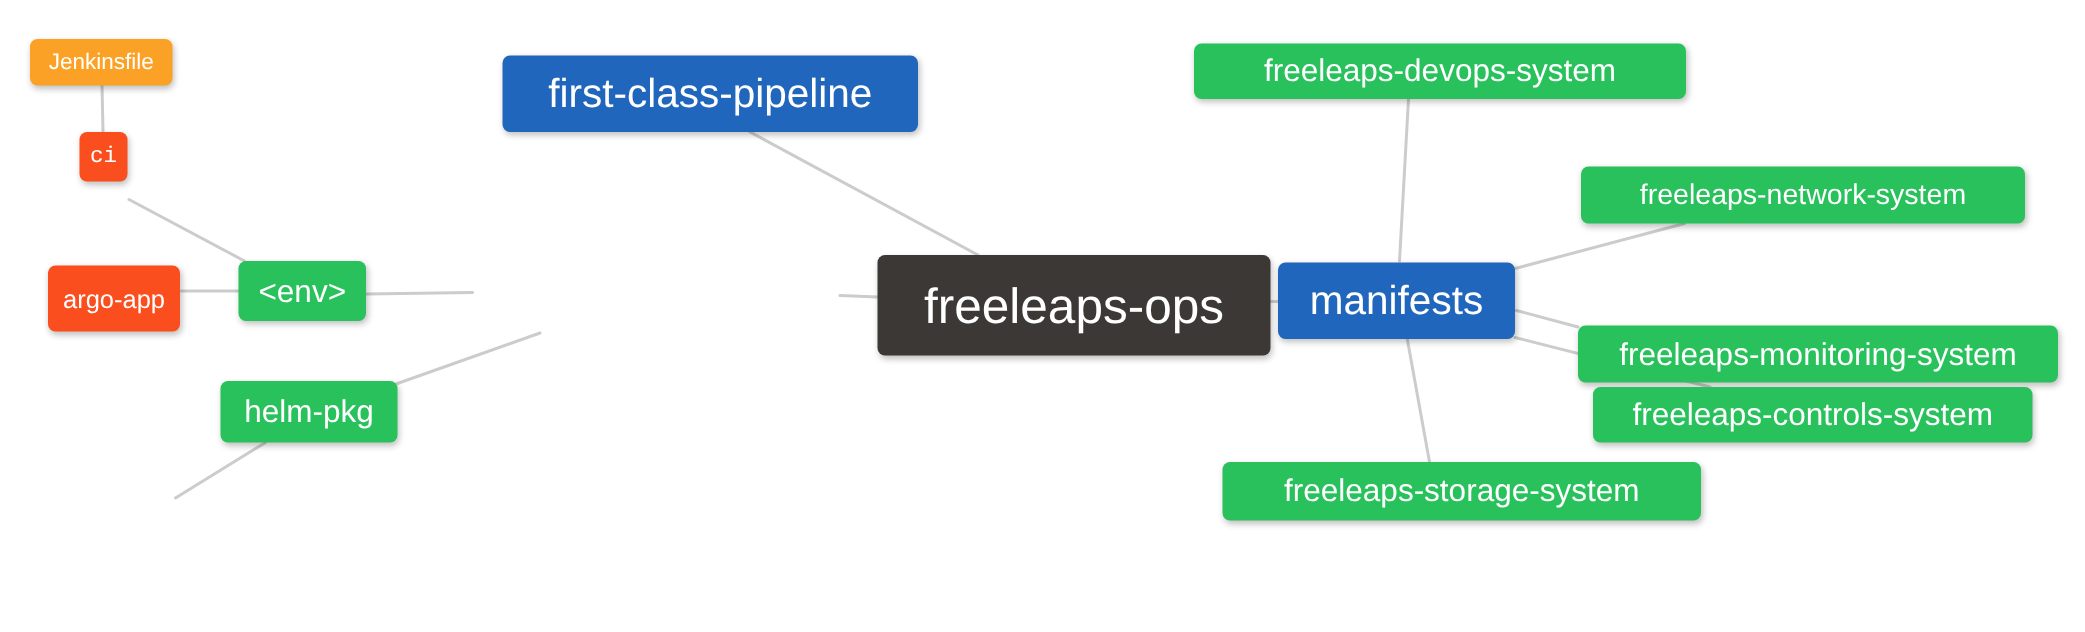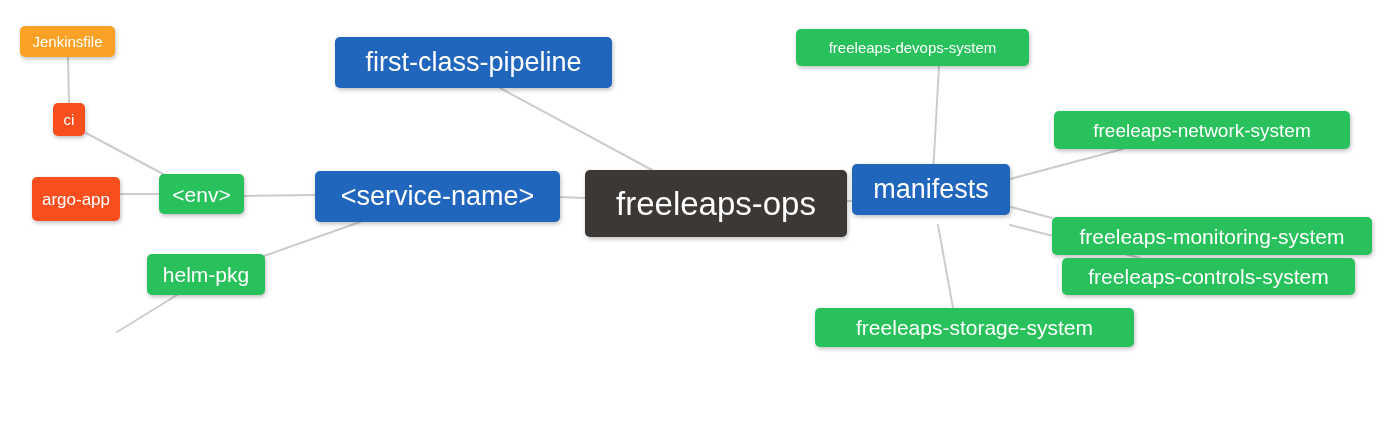--- a/index.html
+++ b/index.html
@@ -58,27 +58,26 @@
     <line x1="560" y1="197" x2="585" y2="198"></line>
     <line x1="845" y1="201" x2="854" y2="201"></line>
     <line x1="939" y1="66" x2="933" y2="174"></line>
     <line x1="1010" y1="179" x2="1123" y2="149"></line>
     <line x1="1011" y1="207" x2="1052" y2="218"></line>
     <line x1="1010" y1="225" x2="1140" y2="258"></line>
     <line x1="938" y1="225" x2="953" y2="308"></line>
   </svg>
 
   <div class="node orange" style="left:20px;  top:26px;  width:95px;  height:31px; font-size:15px;">Jenkinsfile</div>
-  <div class="node red" style="left:53px;  top:103px; width:32px;  height:33px; font-size:15px;">ci</div>
+  <div class="node red" style="left:53px;  top:88px; width:32px;  height:33px; font-size:15px;font-family:Liberation Mono, monospace;">ci</div>
   <div class="node red" style="left:32px;  top:177px; width:88px;  height:44px; font-size:17px;">argo-app</div>
   <div class="node green" style="left:159px; top:174px; width:85px;  height:40px; font-size:21px;">&lt;env&gt;</div>
   <div class="node green" style="left:147px; top:254px; width:118px; height:41px; font-size:21px;">helm-pkg</div>
   <div class="node blue" style="left:315px; top:37px;  width:277px; height:51px; font-size:27px;margin-left:20px;">first-class-pipeline</div>
-  <div class="node blue" style="left:315px; top:171px; width:245px; height:51px; font-size:27px;">&lt;service-name&gt;</div>
   <div class="node dark" style="left:585px; top:170px; width:262px; height:67px; font-size:33px;">freeleaps-ops</div>
-  <div class="node blue" style="left:852px; top:164px; width:158px; height:51px; font-size:27px;">manifests</div>
-  <div class="node green" style="left:796px; top:29px;  width:233px; height:37px; font-size:15px;">freeleaps-devops-system</div>
+  <div class="node blue" style="left:852px; top:175px; width:158px; height:51px; font-size:27px;">manifests</div>
+  <div class="node green" style="left:796px; top:29px;  width:328px; height:37px; font-size:21px;">freeleaps-devops-system</div>
   <div class="node green" style="left:1054px;top:111px; width:296px; height:38px; font-size:19px;">freeleaps-network-system</div>
   <div class="node green" style="left:1052px;top:185px; width:320px; height:38px; font-size:21px;margin-top:32px;">freeleaps-monitoring-system</div>
   <div class="node green" style="left:1062px;top:258px; width:293px; height:37px; font-size:21px;text-align:center;">freeleaps-controls-system</div>
   <div class="node green" style="left:815px; top:308px; width:319px; height:39px; font-size:21px;">freeleaps-storage-system</div>
 
 </div>
 
 </body></html>

